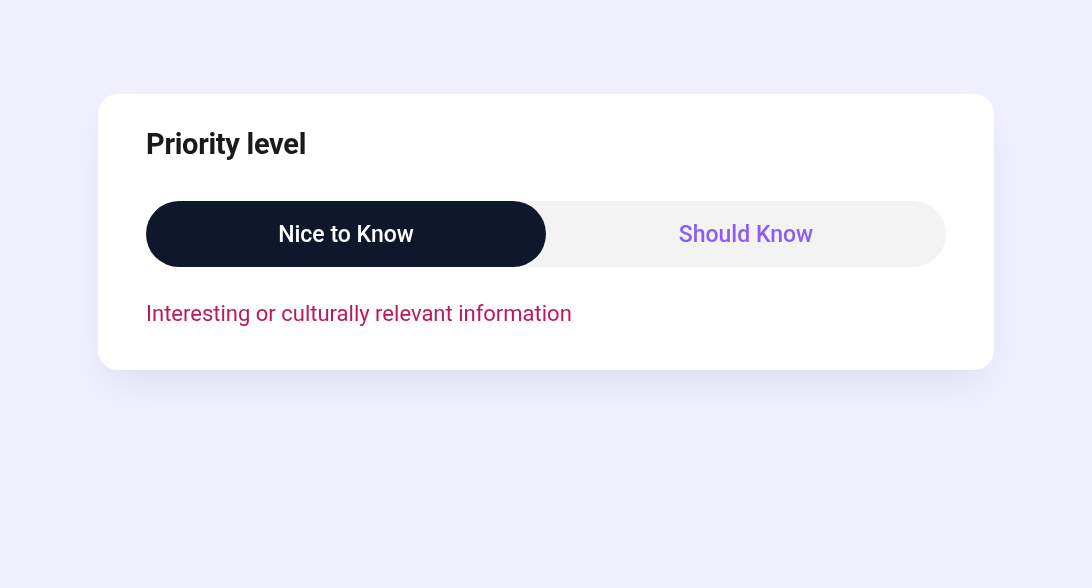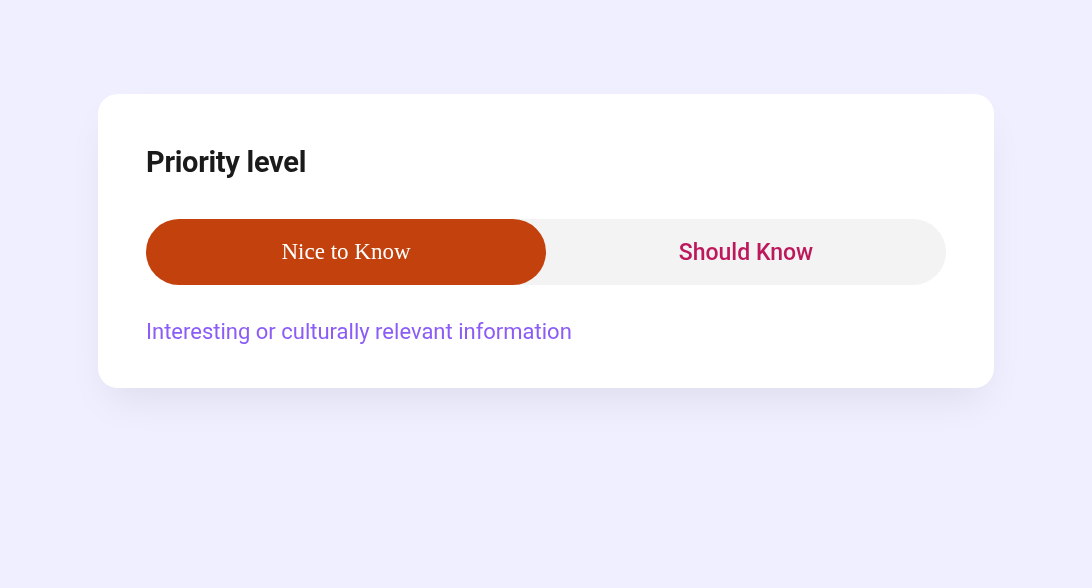--- a/index.html
+++ b/index.html
@@ -14,21 +14,21 @@
       height: 588px;
       display: flex;
       align-items: flex-start;
       justify-content: center;
       padding-top: 94px;
     }
     .card {
       background-color: #ffffff;
       border-radius: 20px;
       width: 896px;
-      padding: 51px 48px 44px 48px;
+      padding: 33px 48px 44px 48px;
       box-shadow: 0 20px 40px -10px rgba(0, 0, 0, 0.08);
     }
     .title {
       font-size: 29px;
       font-weight: 700;
       color: #1a1a1a;
       margin-bottom: 40px;
       letter-spacing: -0.3px;
     }
     .segmented-control {
@@ -39,33 +39,32 @@
       margin-bottom: 34px;
       height: 66px;
     }
     .segment {
       flex: 1;
       display: flex;
       align-items: center;
       justify-content: center;
       font-size: 23px;
       font-weight: 500;
-      color: #be185d;
+      color: #8b5cf6;
       border-radius: 999px;
       cursor: pointer;
       user-select: none;
     }
     .segment.active {
-      background-color: #c2410c;
+      background-color: #0f172a;
       color: #ffffff;
-      font-family: Liberation Serif, serif;
     }
     .description {
       font-size: 22px;
-      color: #8b5cf6;
+      color: #be185d;
       font-weight: 400;
     }
   </style>
 </head>
 <body>
 
 <div class="card">
   <h2 class="title">Priority level</h2>
 
   <div class="segmented-control">

